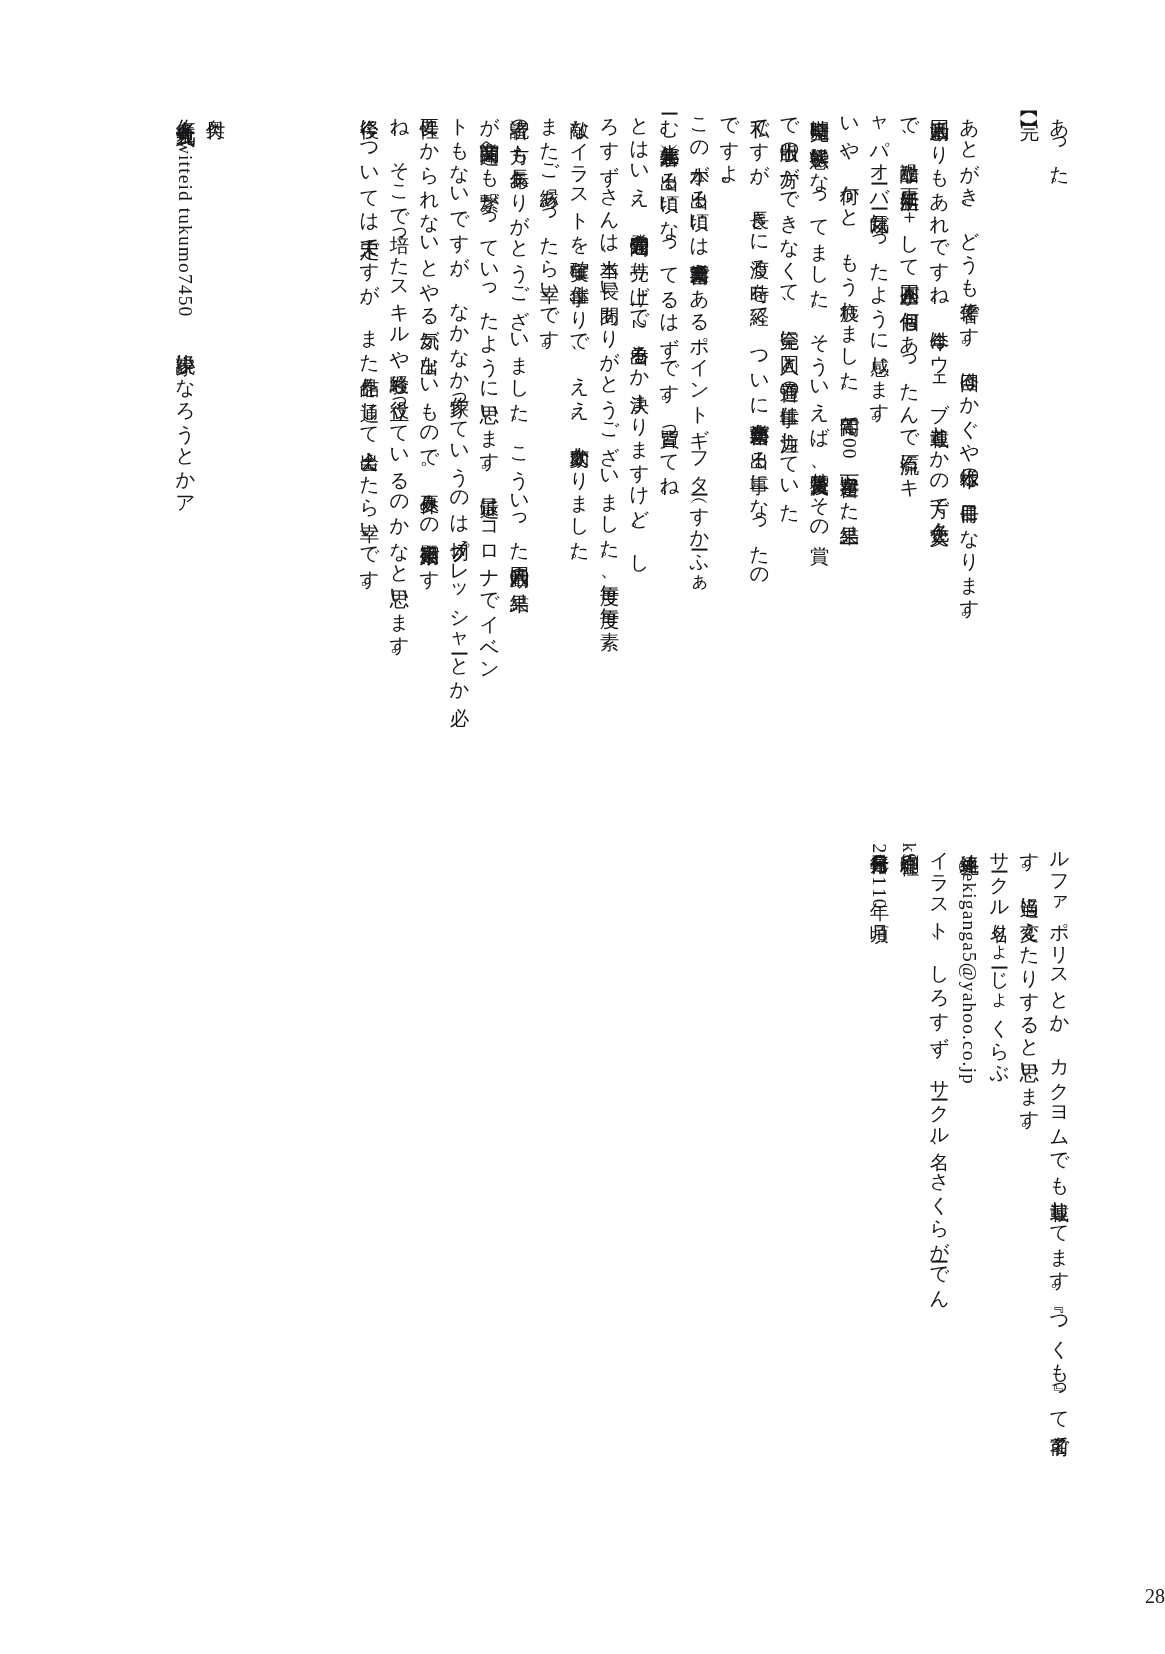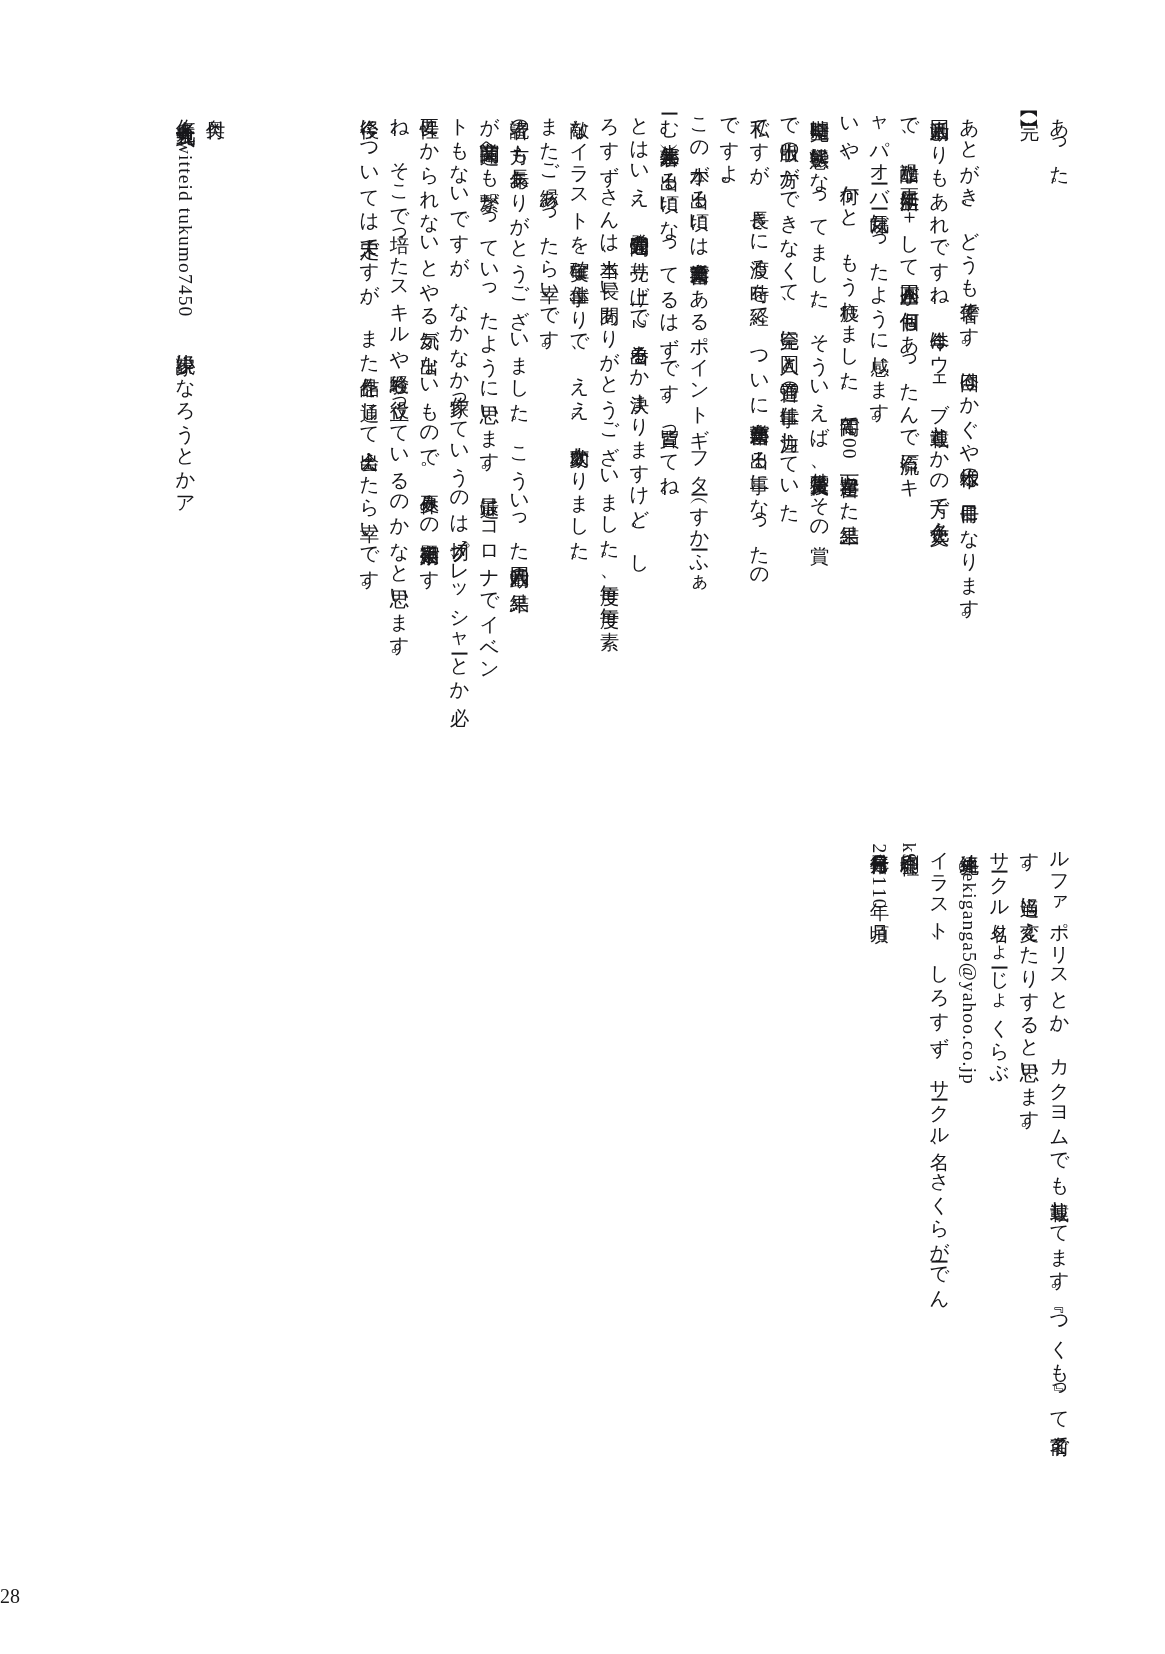--- a/index.html
+++ b/index.html
@@ -67,21 +67,21 @@
   #credit .vline {
     width: 30px;
     height: 700px;
   }
 
   .page-number {
     position: absolute;
     left: 0;
     right: 0;
     bottom: 46px;
-    text-align: left;
+    text-align: right;
     font-size: 20px;
     color: #1a1a1a;
     font-family: "Liberation Serif", "DejaVu Serif", serif;
   }
 </style>
 </head>
 <body>
 
 <div class="vcol-group" id="afterword">
     <div class="vline">あった。</div>

